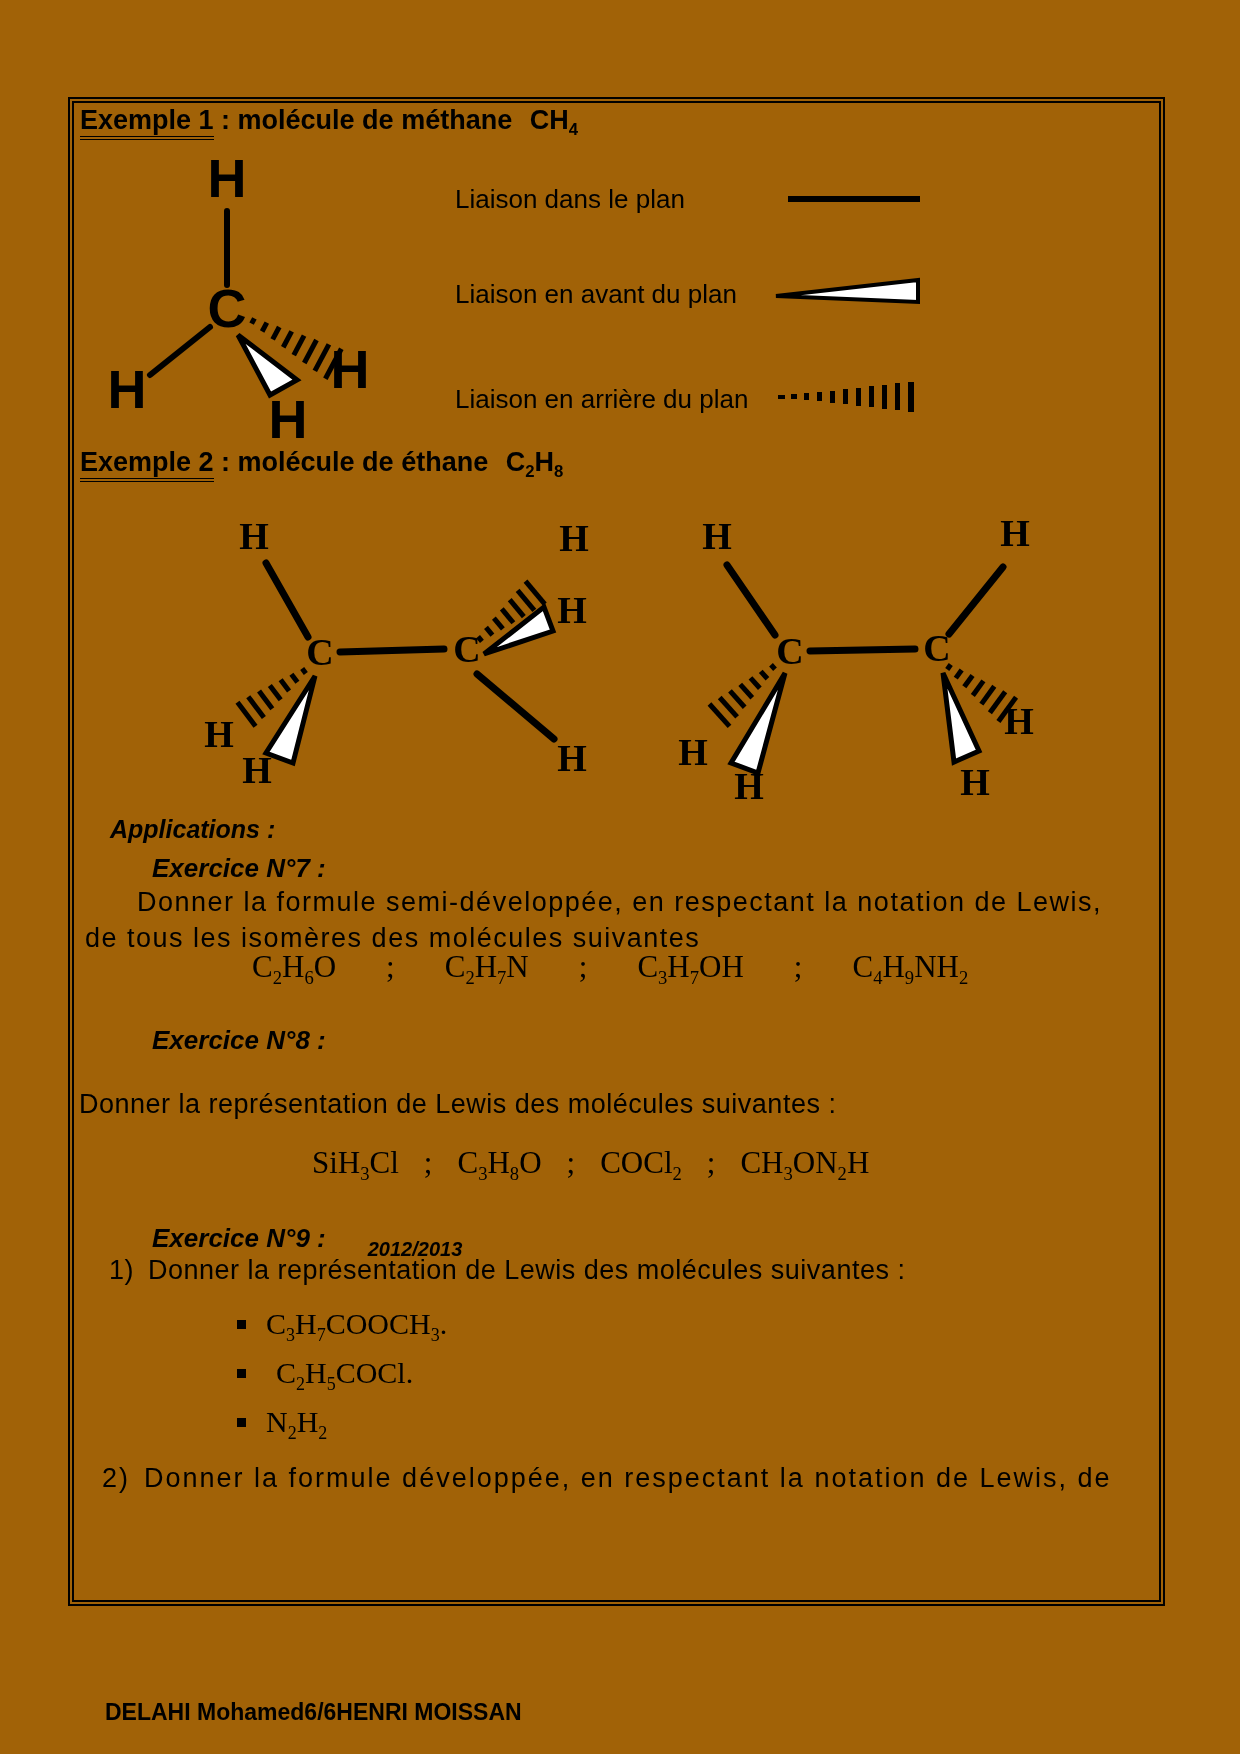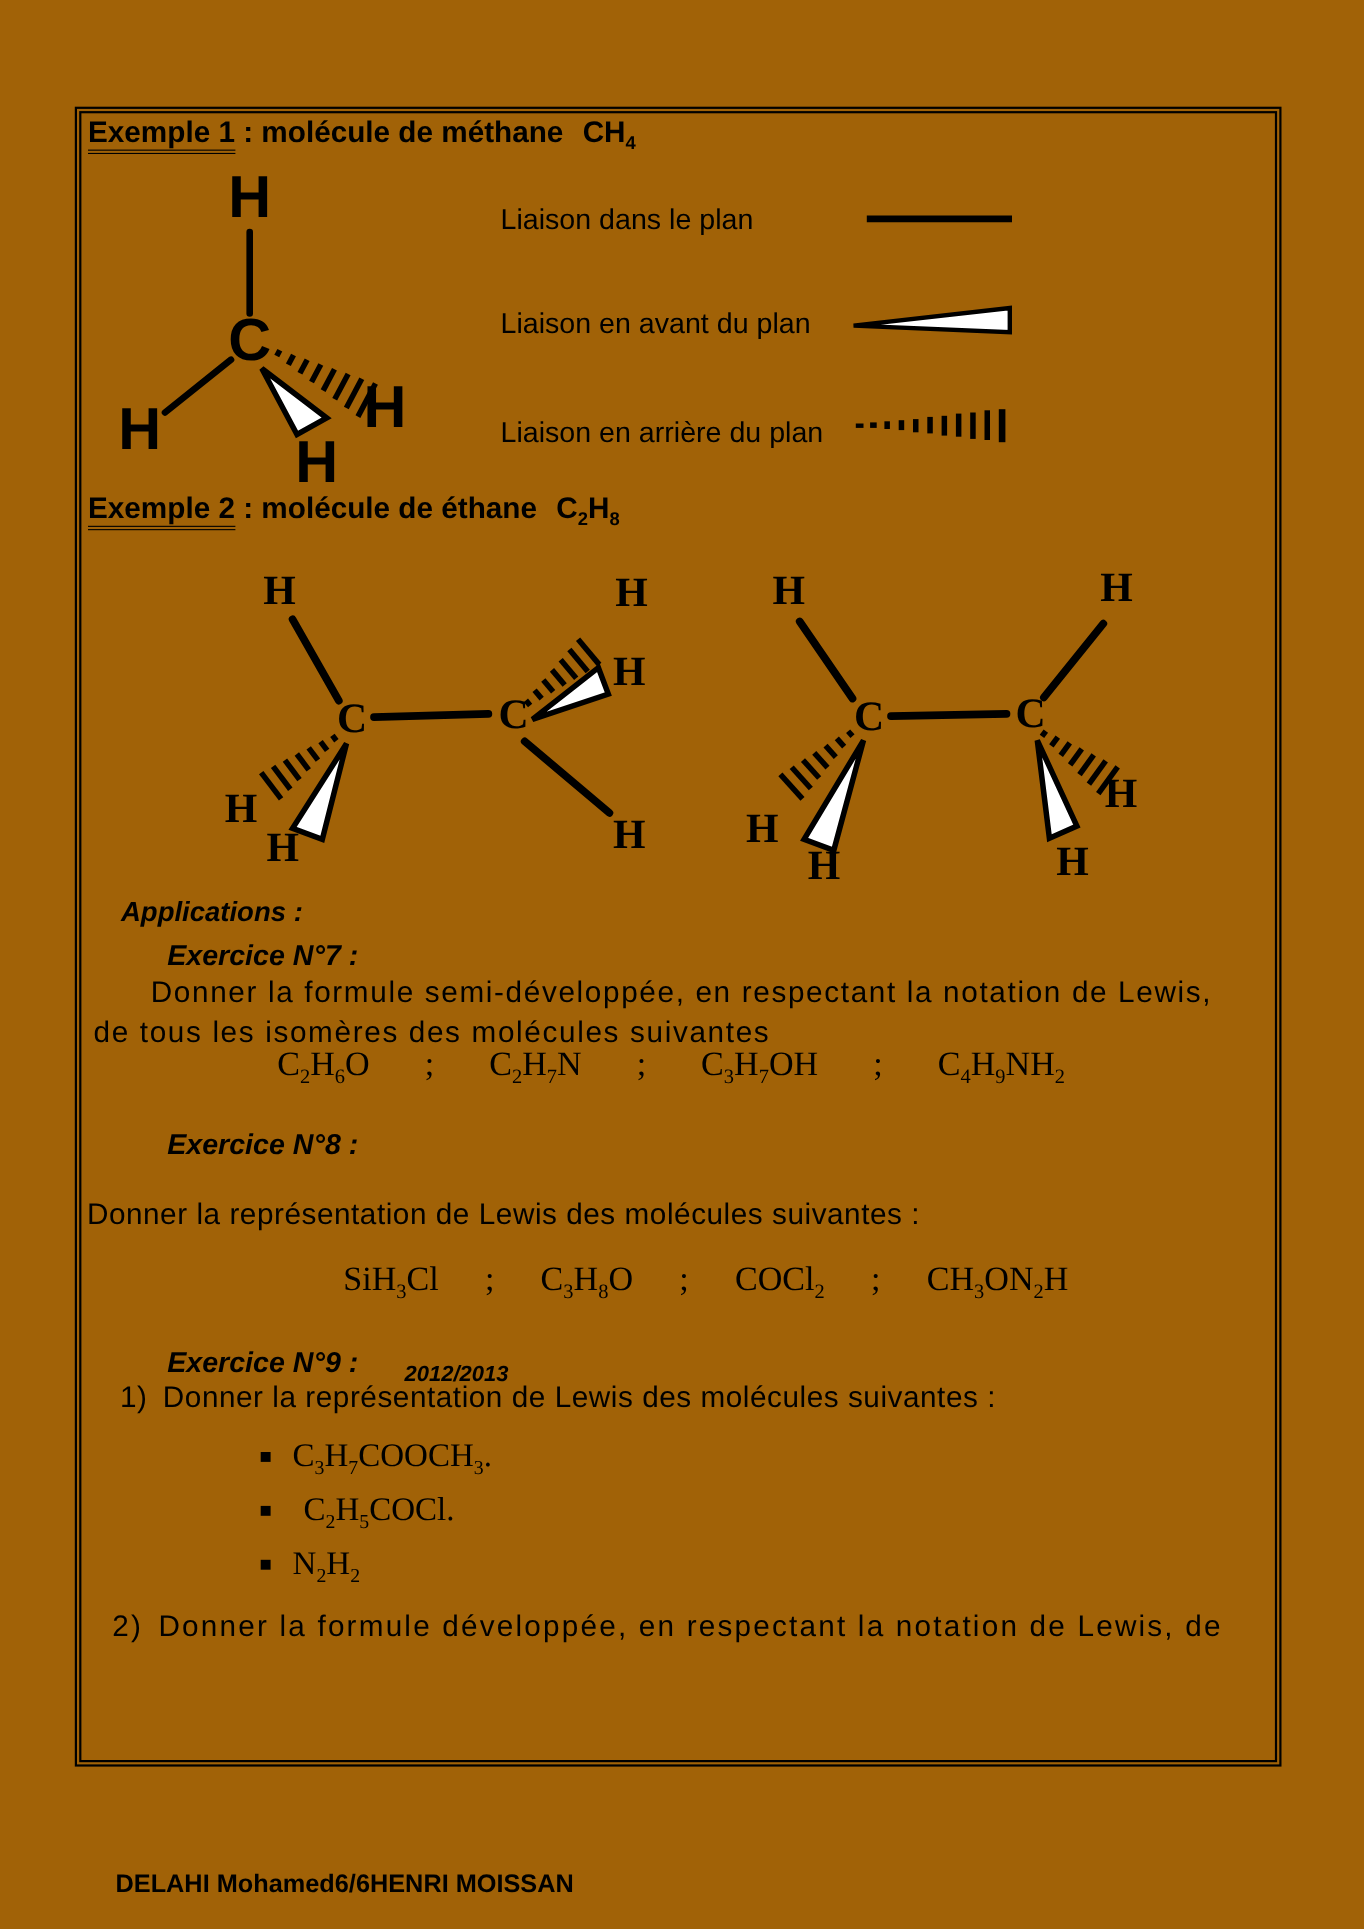--- a/index.html
+++ b/index.html
@@ -85,21 +85,21 @@
         <svg width="150" height="36" viewBox="0 0 150 36">
           <line x1="16" y1="18" x2="148" y2="18" stroke="#000" stroke-width="6"></line>
         </svg>
       </div>
       <div class="legend-row" style="top:173px;">
         <span class="legend-label">Liaison en avant du plan</span>
         <svg width="150" height="36" viewBox="0 0 150 36">
           <polygon points="4,20 146,4 146,26" fill="#fff" stroke="#000" stroke-width="4" stroke-linejoin="miter"></polygon>
         </svg>
       </div>
-      <div class="legend-row" style="top:266px;align-items:flex-end;">
+      <div class="legend-row" style="top:278px;">
         <span class="legend-label">Liaison en arrière du plan</span>
         <svg width="150" height="40" viewBox="0 0 150 40">
           <rect x="6" y="16" width="7" height="4" fill="#000"></rect>
           <rect x="19" y="15" width="6" height="5" fill="#000"></rect>
           <rect x="32" y="14" width="5" height="7" fill="#000"></rect>
           <rect x="45" y="13" width="5" height="9" fill="#000"></rect>
           <rect x="58" y="12" width="5" height="12" fill="#000"></rect>
           <rect x="71" y="10" width="5" height="15" fill="#000"></rect>
           <rect x="84" y="9" width="5" height="18" fill="#000"></rect>
           <rect x="97" y="7" width="5" height="21" fill="#000"></rect>
@@ -193,21 +193,21 @@
       <span class="fsep">;</span>
       <span>C<sub>2</sub>H<sub>7</sub>N</span>
       <span class="fsep">;</span>
       <span>C<sub>3</sub>H<sub>7</sub>OH</span>
       <span class="fsep">;</span>
       <span>C<sub>4</sub>H<sub>9</sub>NH<sub>2</sub></span>
     </div>
 
     <div class="abs italic-head" style="left:82px; top:926px; font-size:26px;">Exercice N°8 :</div>
     <div class="abs body-line" style="left:9px; top:990px; letter-spacing:0.5px;">Donner la représentation de Lewis des molécules suivantes :</div>
-    <div class="abs serif-row" style="left:242px; top:1046px; column-gap:38px;">
+    <div class="abs serif-row" style="left:242px; top:1046px; column-gap:21px;">
       <span>SiH<sub>3</sub>Cl</span>
       <span class="fsep">;</span>
       <span>C<sub>3</sub>H<sub>8</sub>O</span>
       <span class="fsep">;</span>
       <span>COCl<sub>2</sub></span>
       <span class="fsep">;</span>
       <span>CH<sub>3</sub>ON<sub>2</sub>H</span>
     </div>
 
     <div class="abs" style="left:82px; top:1124px; display:flex; column-gap:42px;">

